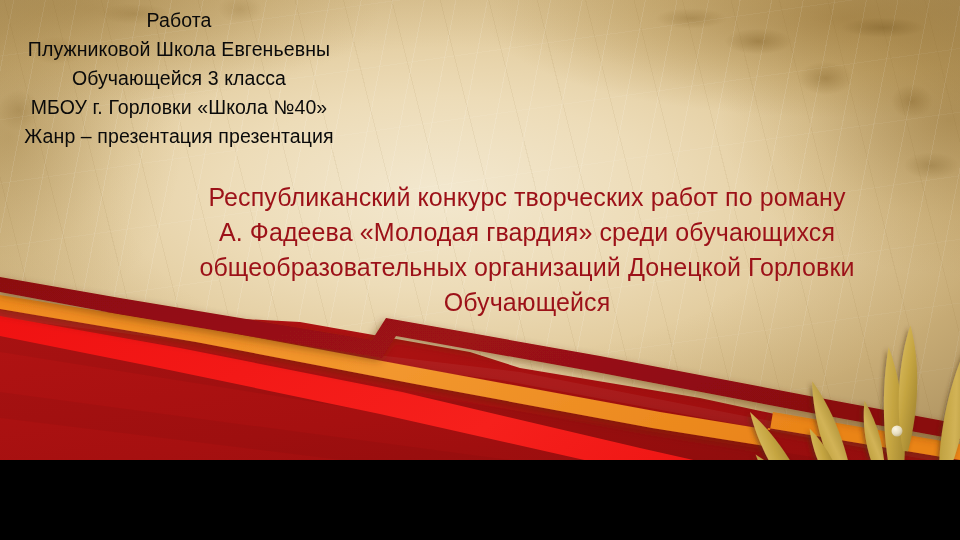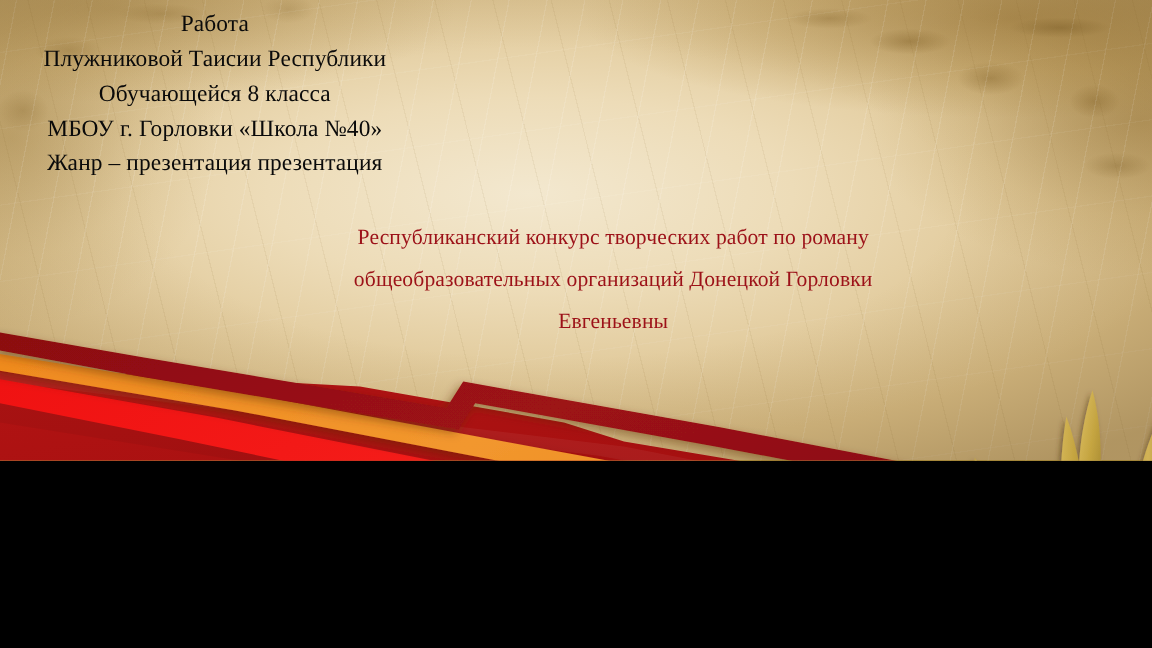--- a/index.html
+++ b/index.html
@@ -3,23 +3,23 @@
 <meta charset="utf-8">
 <style>
   html, body {
     margin: 0;
     padding: 0;
     background: #000;
   }
   #slide {
     position: relative;
     width: 960px;
-    height: 384px;
+    height: 460px;
     overflow: hidden;
-    font-family: Liberation Serif, serif;
+    font-family: Liberation Sans, sans-serif;
     background: #eab308;
   }
 
   
   .bg-base {
     position: absolute;
     inset: 0;
     background:
       radial-gradient(ellipse 60% 55% at 46% 42%,
          #f3e8cf 0%, #eddcb8 38%, #e3cda0 66%, #d8bd87 100%);
@@ -94,26 +94,26 @@
     text-align: center;
     color: #0a0a0a;
     font-size: 19.5px;
     line-height: 29px;
     letter-spacing: 0.1px;
   }
   .author-block .ln { white-space: nowrap; }
 
   .title-block {
     position: absolute;
-    left: 96px;
+    left: 112px;
     top: 180px;
     width: 830px;
     text-align: center;
     color: #9c1118;
-    font-size: 18px;
+    font-size: 25px;
     line-height: 35px;
     letter-spacing: 0.1px;
   }
   .title-block .ln { white-space: nowrap; }
 </style>
 </head>
 <body>
 
 <div id="slide">
 
@@ -230,25 +230,26 @@
           <circle cx="-132" cy="28" r="5.5" fill="url(#gPearl)"></circle>
           <circle cx="-166" cy="54" r="5" fill="url(#gPearl)"></circle>
           <circle cx="-8" cy="-74" r="5.5" fill="url(#gPearl)"></circle>
         </g>
       </g>
     </svg>
   </div>
 
   <div class="author-block">
     <div class="ln">Работа</div>
-    <div class="ln">Плужниковой  Таисии Республики</div>
-    <div class="ln">Обучающейся 8 класса</div>
+    <div class="ln">Плужниковой  Школа Евгеньевны</div>
+    <div class="ln">Обучающейся 3 класса</div>
     <div class="ln">МБОУ г. Горловки «Школа №40»</div>
     <div class="ln">Жанр – презентация презентация</div>
   </div>
 
   <div class="title-block">
     <div class="ln">Республиканский конкурс творческих работ по роману</div>
+    <div class="ln">А. Фадеева «Молодая гвардия» среди обучающихся</div>
     <div class="ln">общеобразовательных организаций Донецкой Горловки</div>
-    <div class="ln">Евгеньевны</div>
+    <div class="ln">Обучающейся</div>
   </div>
 
 </div>
 
 </body></html>

